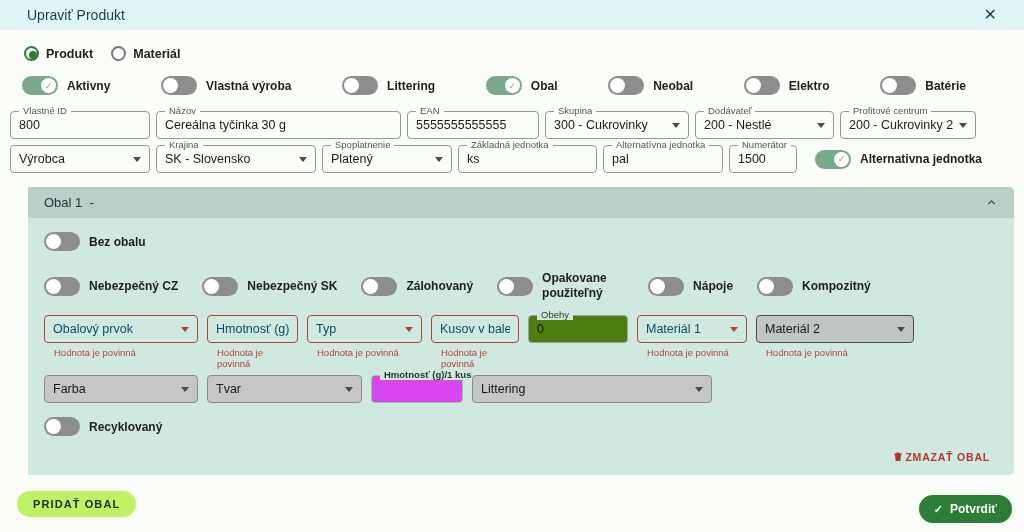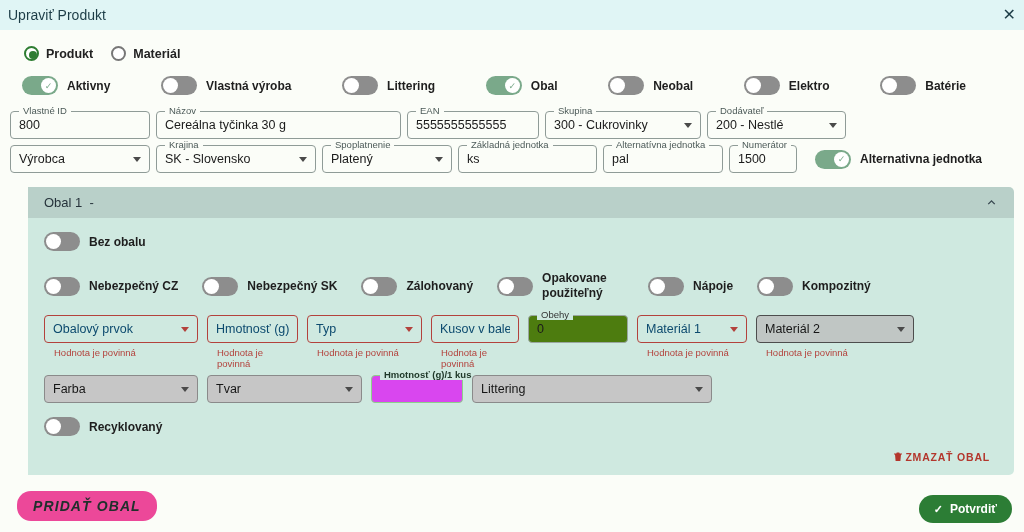--- a/index.html
+++ b/index.html
@@ -1,21 +1,21 @@
 <!DOCTYPE html>
 <html><head>
 <meta charset="utf-8">
 <style>
   * { margin:0; padding:0; box-sizing:border-box; }
   html,body { width:1024px; height:532px; overflow:hidden; }
   body { font-family:"Liberation Sans", sans-serif; background:#fff; }
   .dialog { position:relative; width:1024px; height:532px; background:#fbfdf8; }
 
   
-  .dlg-header { height:30px; background:#e0f5f5; display:flex; align-items:center; justify-content:space-between; padding:0 8px; }
+  .dlg-header { height:30px; background:#e0f5f5; display:flex; align-items:center; justify-content:space-between; padding:0 27px; }
   .dlg-title { font-size:14px; color:#1d3d47; font-weight:500; }
   .close-btn { font-size:16px; color:#1d3d47; cursor:pointer; line-height:1; }
 
   
   .radio-row { display:flex; align-items:center; gap:18px; padding:16px 0 0 24px; }
   .radio-opt { display:flex; align-items:center; gap:7px; font-size:12.5px; font-weight:600; color:#222; }
   .radio { width:15px; height:15px; border-radius:50%; border:2px solid #777; background:#fff; position:relative; }
   .radio.sel { border-color:#2e7d32; }
   .radio.sel::after { content:""; position:absolute; left:2.5px; top:2.5px; width:8px; height:8px; border-radius:50%; background:#2e7d32; }
 
@@ -58,21 +58,21 @@
   .field.filled2 { background:#c0c6c4; border-color:#4d4d4d; }
   .field.disabledf { background:#4d7c0f; border-color:#9aa6a1; }
   .field.disabledf .flabel { color:#333; }
   .field.greenf { background:#d946ef; border-color:#8cd18a; }
   .field.greenf .flabel { background:#cfe9e0; color:#213a2b; font-weight:700; }
 
   .recyk-row { margin-top:14px; }
   .delete-row { display:flex; justify-content:flex-end; padding:10px 8px 2px 0; }
   .delete-btn { display:inline-flex; align-items:center; gap:1px; font-size:10.5px; font-weight:700; letter-spacing:0.8px; color:#b3362c; cursor:pointer; }
 
-  .add-btn { display:inline-flex; align-items:center; margin:16px 0 0 17px; background:#ec4899; border-radius:14px; padding:7px 16px; font-size:14px; font-weight:700; letter-spacing:1.1px; color:#20302c; cursor:pointer;font-style:italic; }
+  .add-btn { display:inline-flex; align-items:center; margin:16px 0 0 17px; background:#bef264; border-radius:14px; padding:7px 16px; font-size:11px; font-weight:700; letter-spacing:1.1px; color:#20302c; cursor:pointer; }
 
   .confirm-btn { position:absolute; right:12px; top:495px; display:inline-flex; align-items:center; gap:7px; background:#2c7d35; color:#fff; border-radius:15px; padding:7px 15px; font-size:12px; font-weight:600; cursor:pointer; }
   .confirm-check { font-size:11px; }
 </style>
 </head>
 <body>
 
 <div class="dialog">
 
   
@@ -146,28 +146,33 @@
       <span class="fvalue">800</span>
     </div>
     <div class="field" style="width:245px">
       <span class="flabel">Názov</span>
       <span class="fvalue">Cereálna tyčinka 30 g</span>
     </div>
     <div class="field" style="width:132px">
       <span class="flabel">EAN</span>
       <span class="fvalue">5555555555555</span>
     </div>
-    <div class="field" style="width:156px">
+    <div class="field" style="width:144px">
       <span class="flabel">Skupina</span>
       <span class="fvalue">300 - Cukrovinky</span>
       <span class="caret"></span>
     </div>
     <div class="field" style="width:139px">
       <span class="flabel">Dodávateľ</span>
       <span class="fvalue">200 - Nestlé</span>
+      <span class="caret"></span>
+    </div>
+    <div class="field" style="width:136px">
+      <span class="flabel">Profitové centrum</span>
+      <span class="fvalue">200 - Cukrovinky 2</span>
       <span class="caret"></span>
     </div>
   </div>
 
   
   <div class="frow frow2">
     <div class="field" style="width:140px">
 
       <span class="fvalue">Výrobca</span>
       <span class="caret"></span>

